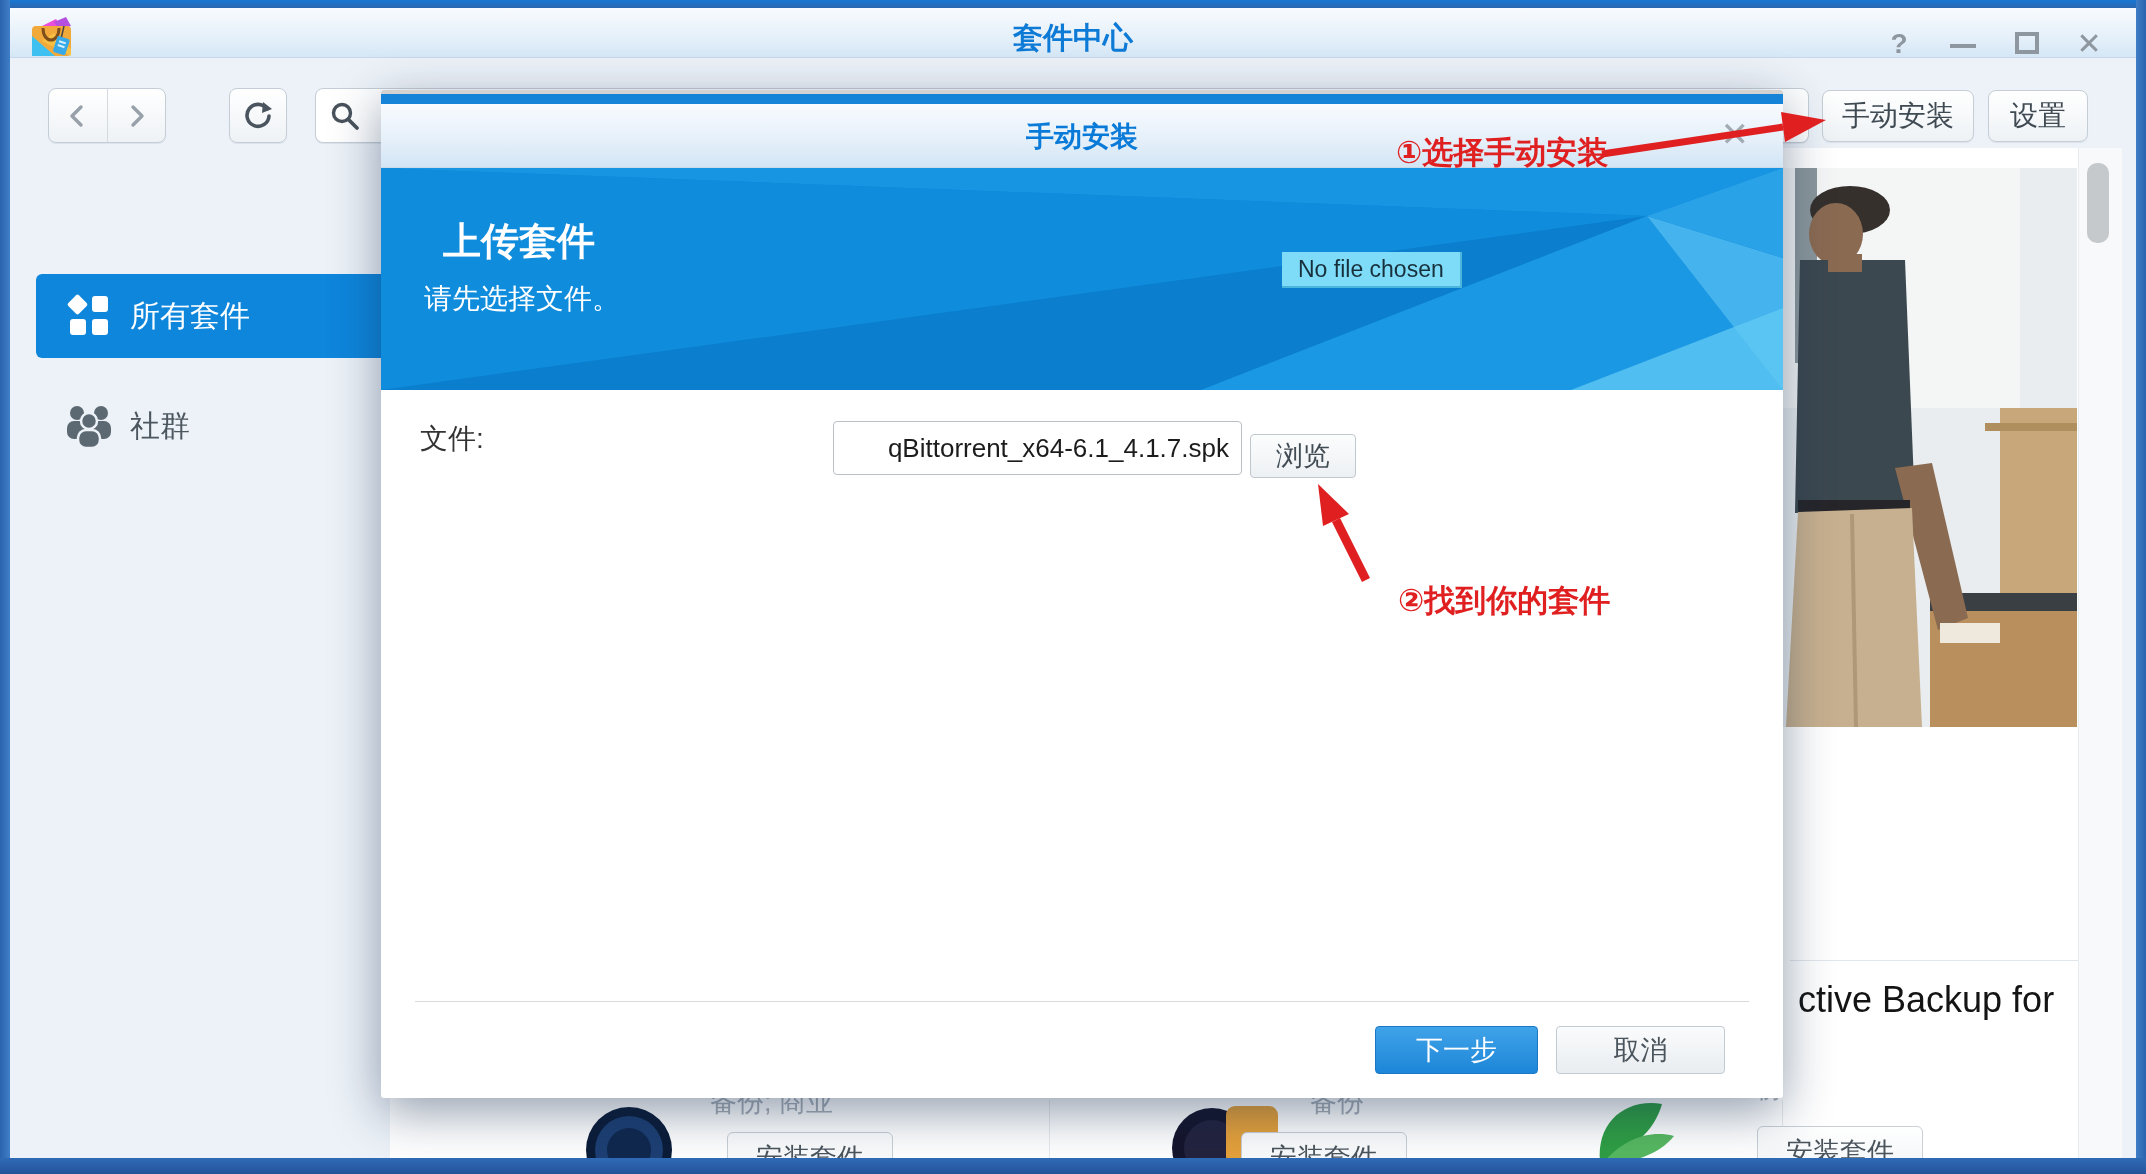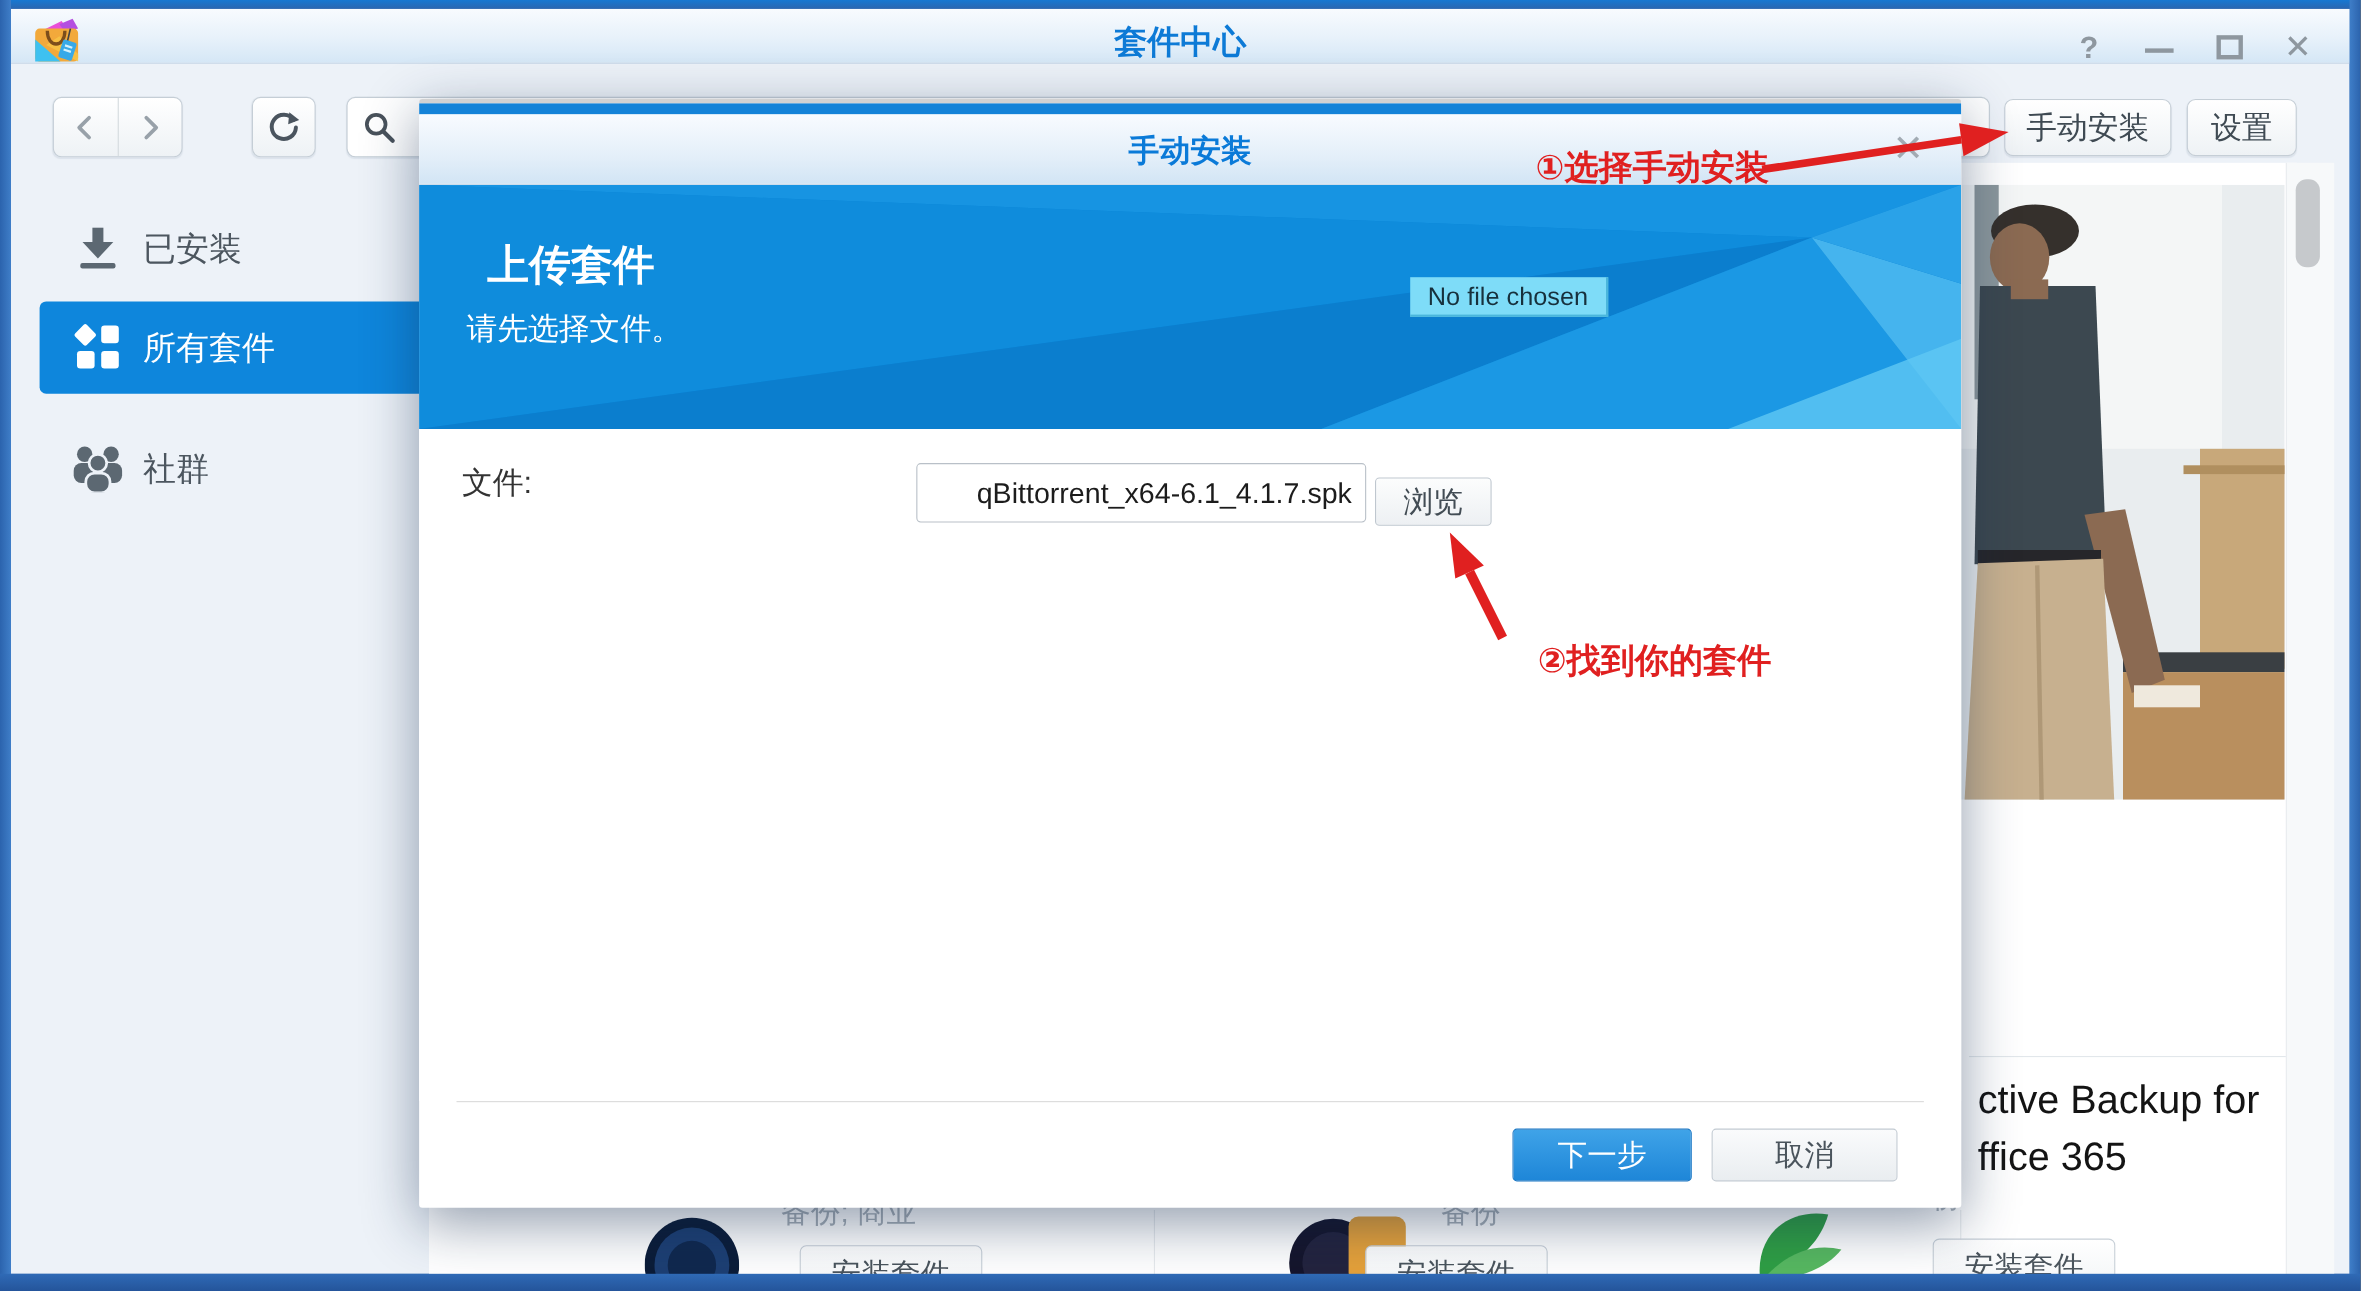--- a/index.html
+++ b/index.html
@@ -172,30 +172,20 @@
         <line x1="18.5" y1="18.5" x2="27" y2="27" stroke="#49525b" stroke-width="3.8" stroke-linecap="round"></line>
       </svg>
     </div>
     <div id="btn-manual" class="tbtn">
       <span class="lbl">手动安装</span>
     </div>
     <div id="btn-settings" class="tbtn">
       <span class="lbl">设置</span>
     </div>
 
-    <div id="side-installed" class="side-item">
-      <span class="ic">
-        <svg width="46" height="42" viewBox="0 0 46 42">
-          <rect x="18" y="2" width="10" height="14" fill="#5c6872"></rect>
-          <polygon points="9,15 37,15 23,30" fill="#5c6872"></polygon>
-          <rect x="7" y="34" width="32" height="5" rx="2" fill="#5c6872"></rect>
-        </svg>
-      </span>
-      <span class="s-lbl">已安装</span>
-    </div>
     <div id="side-all" class="side-item selected">
       <span class="ic">
         <svg width="46" height="46" viewBox="0 0 46 46">
           <rect x="4" y="4" width="15" height="15" rx="2" fill="#fff" transform="rotate(45 11.5 11.5)"></rect>
           <rect x="26" y="3" width="16" height="16" rx="3" fill="#fff"></rect>
           <rect x="4" y="26" width="16" height="16" rx="3" fill="#fff"></rect>
           <rect x="26" y="26" width="16" height="16" rx="3" fill="#fff"></rect>
         </svg>
       </span>
       <span class="s-lbl">所有套件</span>
@@ -238,21 +228,20 @@
         <rect x="98" y="332" width="112" height="14" fill="#26262a"></rect>
         <polygon points="98,344 212,340 222,559 86,559" fill="#c7b08f"></polygon>
         <line x1="152" y1="346" x2="156" y2="559" stroke="#af9877" stroke-width="4"></line>
         <rect x="240" y="455" width="60" height="20" fill="#efe9dd"></rect>
       </svg>
     </div>
 
     <div id="card-row-line"></div>
     <div id="card3-title">
       <div>ctive Backup for</div>
-      <div>ffice 365</div>
     </div>
     <div id="card1-cat" class="cat-lbl">备份; 商业</div>
     <div id="card2-cat" class="cat-lbl">备份</div>
     <div id="card3-cat" class="cat-lbl">份</div>
     <div id="vdiv1" class="vdiv"></div>
     <div id="vdiv2" class="vdiv"></div>
 
     <div id="cicon1" class="card-icon">
       <svg width="86" height="64" viewBox="0 0 86 64">
         <circle cx="43" cy="48" r="43" fill="#0b1c38"></circle>

